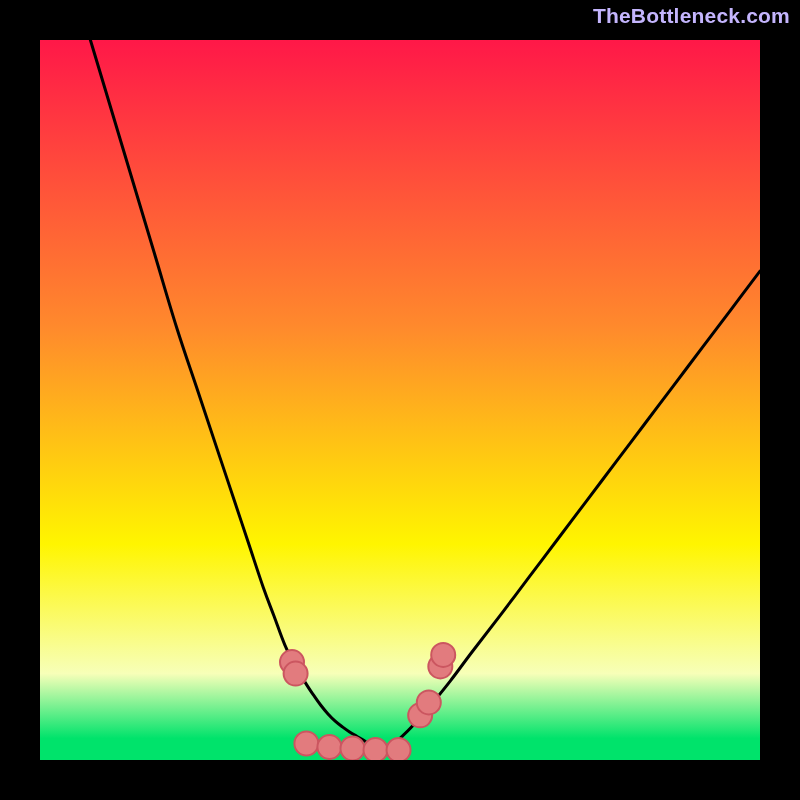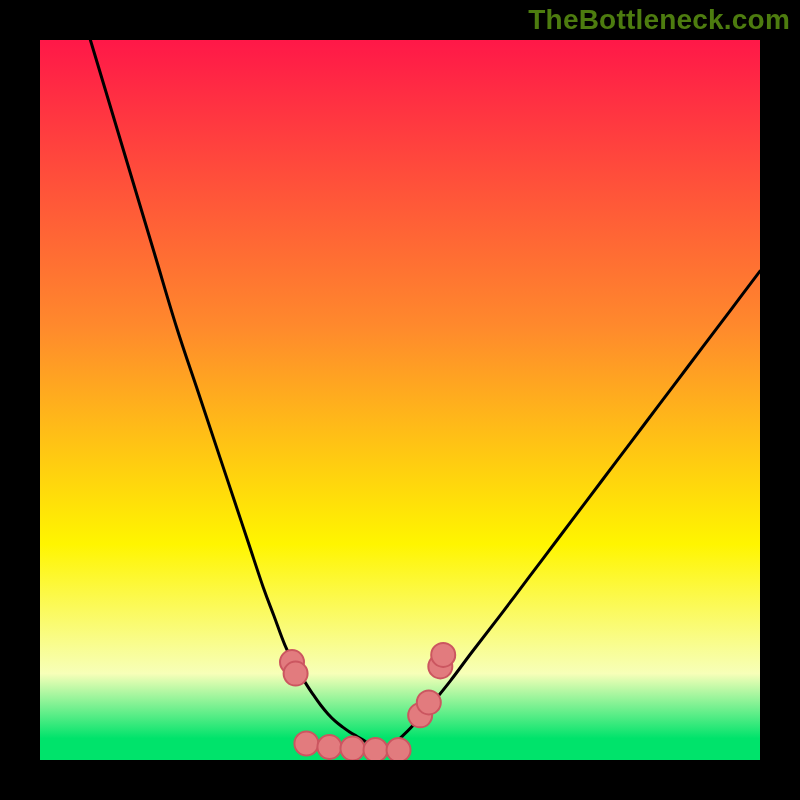--- a/index.html
+++ b/index.html
@@ -23,23 +23,23 @@
     left: 40px;
     top: 40px;
     width: 720px;
     height: 720px;
   }
   .watermark {
     position: absolute;
     top: 4px;
     right: 10px;
     font-family: Arial, Helvetica, sans-serif;
-    font-size: 28px;
+    font-size: 21px;
     font-weight: 600;
-    color: #4d7c0f;
+    color: #c4b5fd;
     letter-spacing: 0.2px;
     margin-left: 28px;
   }
   svg {
     display: block;
   }
 </style>
 </head>
 <body>
 

